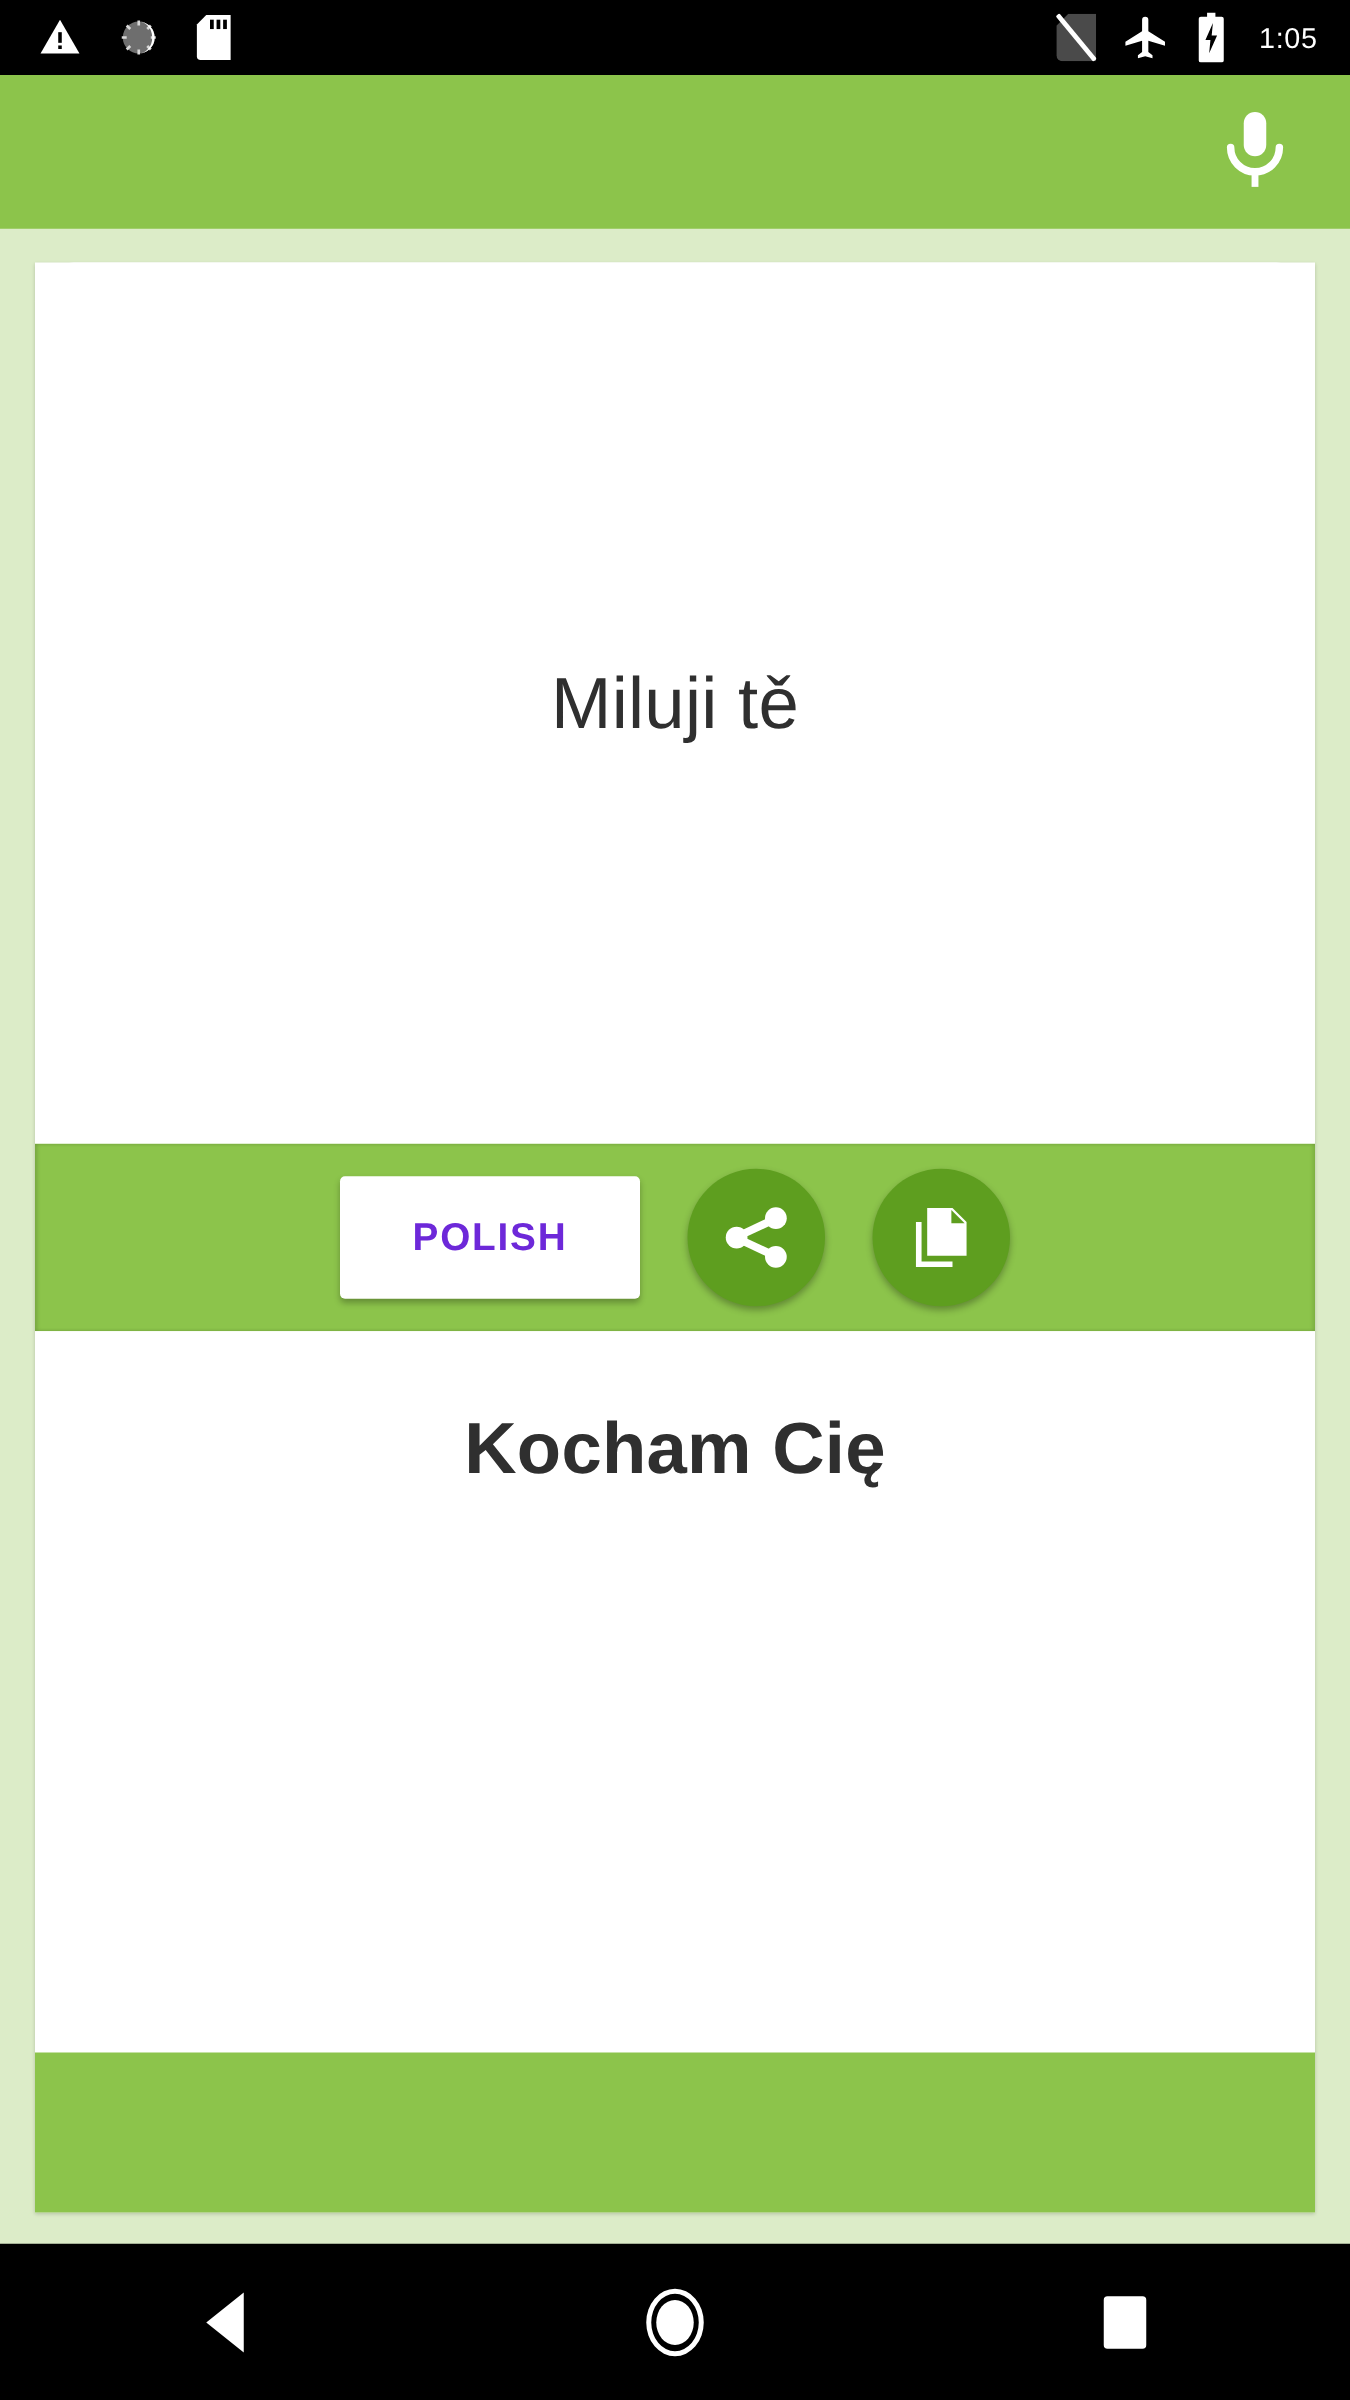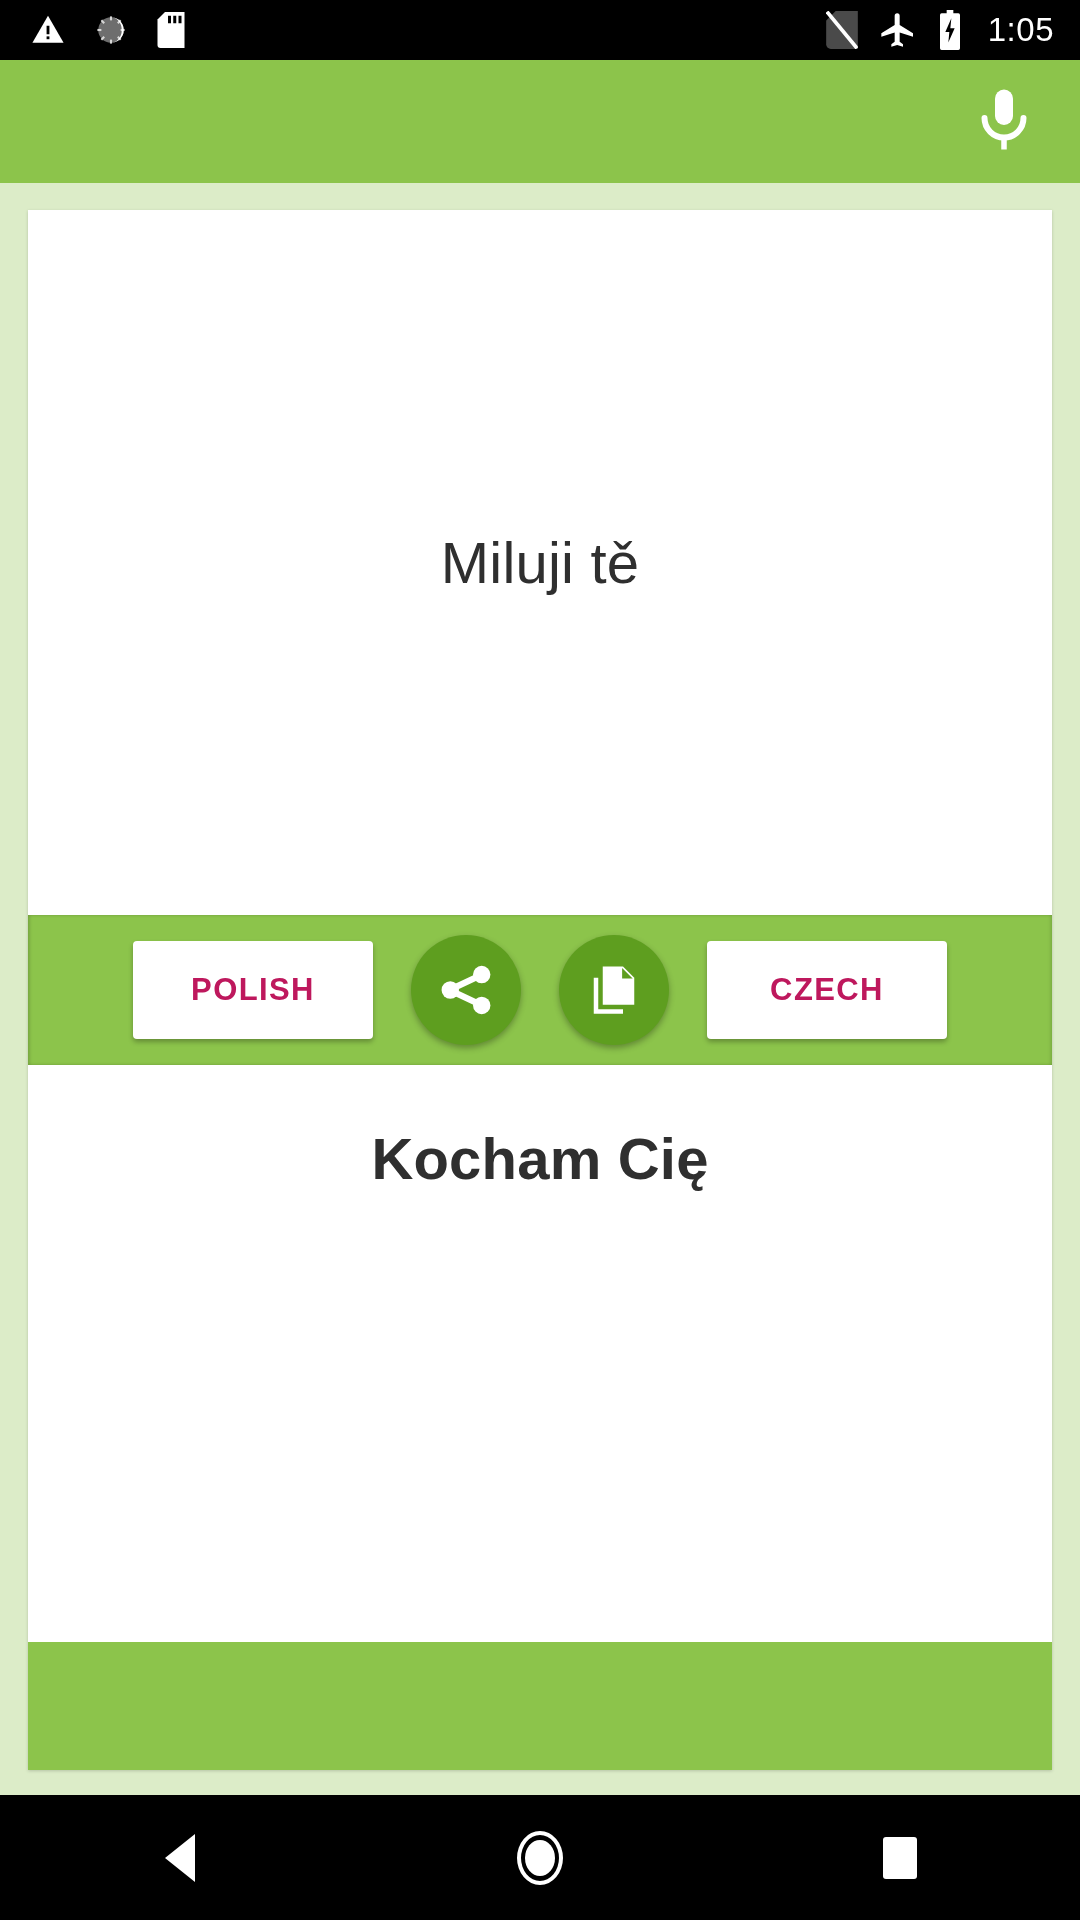--- a/index.html
+++ b/index.html
@@ -25,21 +25,21 @@
   #status-left {
     display:flex; align-items:center; gap:28px;
     margin-left:30px;
   }
   #status-right {
     position:absolute; right:26px; top:0; height:60px;
     display:flex; align-items:center; gap:20px;
   }
   .sb-icon { display:block; }
   #status-time {
-    color:#fff; font-size:33px; letter-spacing:0.5px;
+    color:#fff; font-size:23px; letter-spacing:0.5px;
     font-family:"Liberation Sans", sans-serif;
     margin-left:6px; line-height:60px;
   }
 
   
   #app-bar {
     position:absolute; top:60px; left:0;
     width:1080px; height:123px;
     background:#8cc44b;
   }
@@ -83,21 +83,21 @@
     box-shadow:inset 2px 0 3px rgba(0,0,0,0.14), inset -2px 0 3px rgba(0,0,0,0.10);
   }
   .lang-button {
     width:240px; height:98px;
     background:#fff;
     border:none;
     border-radius:4px;
     box-shadow:0 3px 5px rgba(0,0,0,0.28);
     font-family:"Liberation Sans", sans-serif;
     font-size:31px; font-weight:bold;
-    color:#be185d; letter-spacing:1.4px;
+    color:#6d28d9; letter-spacing:1.4px;
     cursor:pointer;
     display:flex; align-items:center; justify-content:center;
   }
   .circle-button {
     width:110px; height:110px;
     border-radius:50%;
     background:#5e9e1f;
     box-shadow:0 3px 6px rgba(0,0,0,0.30);
     display:flex; align-items:center; justify-content:center;
     cursor:pointer;
@@ -250,21 +250,20 @@
       </button>
 
       <button class="circle-button">
         <svg width="54" height="54" viewBox="0 0 24 24">
           <path fill="#ffffff" d="M3 6.5 H5 V20.5 H16 V22.5 H3 Z"></path>
           <path fill="#ffffff" d="M7 1.5 H16 L21 6.5 V18.5 H7 Z"></path>
           <path fill="#5e9e1f" d="M15.6 2.2 V6.9 H20.3 Z"></path>
         </svg>
       </button>
 
-      <button class="lang-button">CZECH</button>
     </div>
 
     <div id="target-pane">
       <div id="target-text">Kocham Cię</div>
     </div>
 
     <div id="card-footer"></div>
   </div>
 
   <div id="nav-bar">

